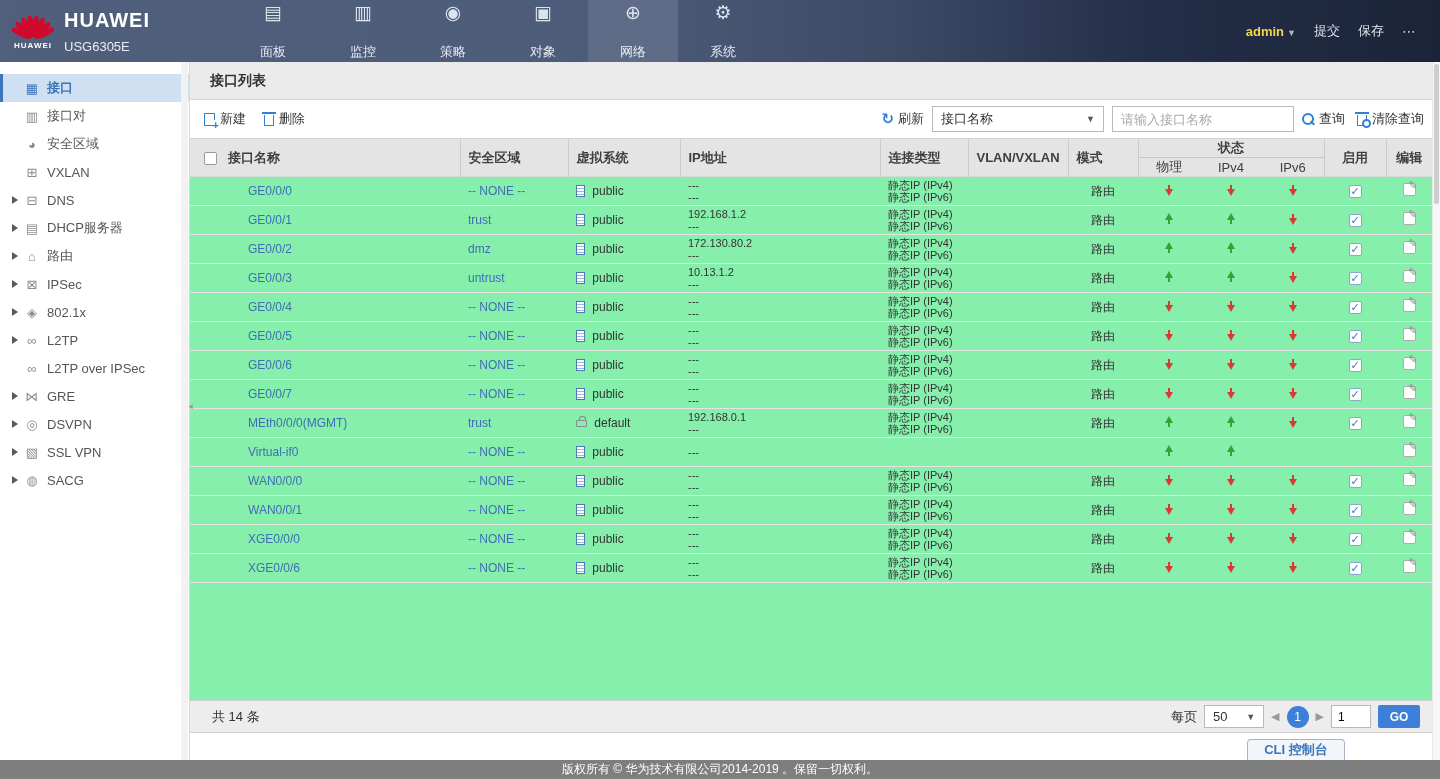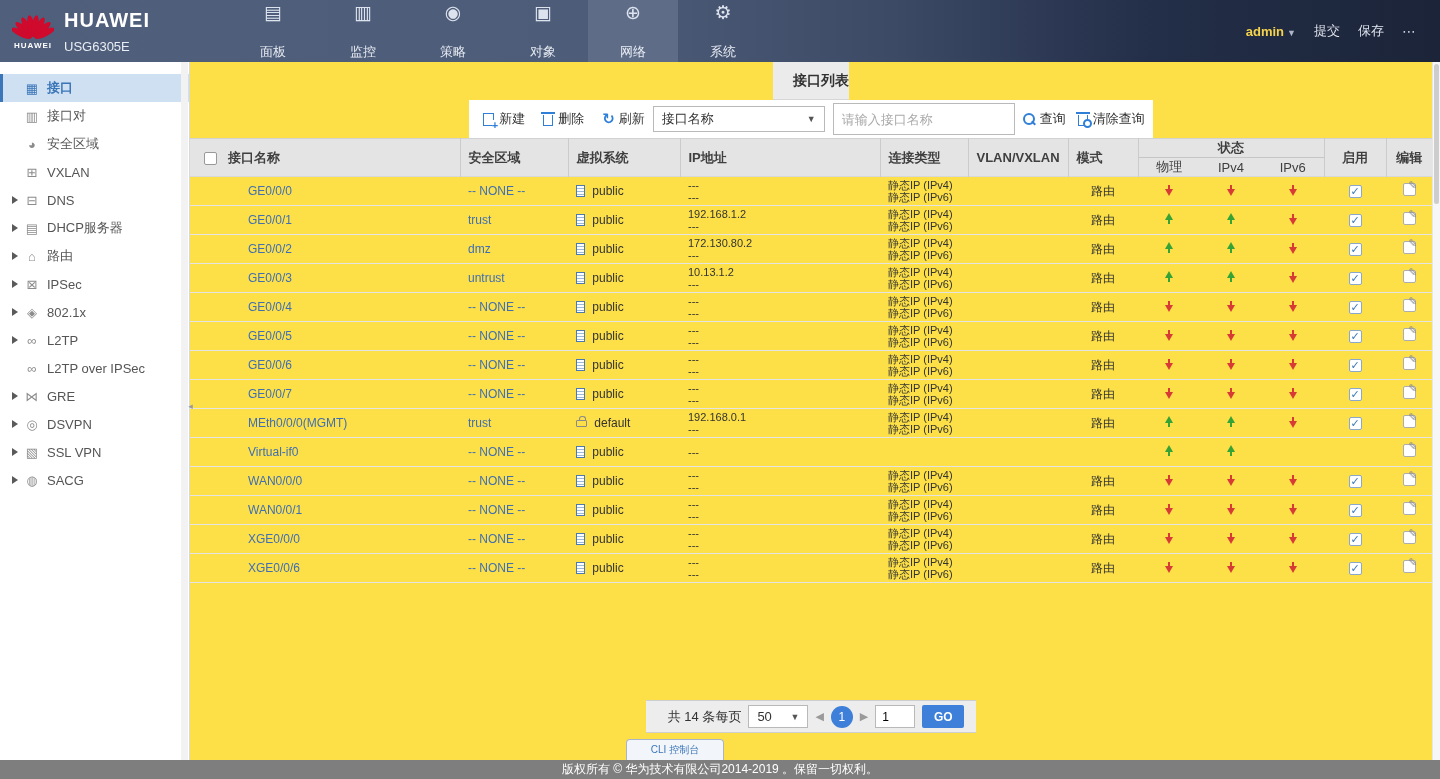--- a/index.html
+++ b/index.html
@@ -35,33 +35,33 @@
   .side-label { color:#555; font-size:13px; margin-left:5px; white-space:nowrap; }
   .side-item.active { background:#cfe0f3; }
   .side-item.active::before { content:""; position:absolute; left:0; top:0; bottom:0; width:3px; background:#3b76b8; }
   .side-item.active .side-label { color:#3b76b8; font-weight:bold; }
   .side-item.active .side-ic { color:#3b76b8; }
   .side-scroll { position:absolute; right:1px; top:0; bottom:0; width:7px; background:#f2f2f2; }
   .collapse-handle { position:absolute; right:-6px; top:330px; width:9px; height:28px; display:flex; align-items:center; justify-content:center;
     color:#9a9a9a; font-size:9px; z-index:5; cursor:pointer; }
 
   
-  .main { position:absolute; top:62px; left:190px; right:8px; bottom:19px; background:#fde047; display:flex; flex-direction:column;align-items:center; }
+  .main { position:absolute; top:62px; left:190px; right:8px; bottom:19px; background:#86efac; display:flex; flex-direction:column; }
   .title-bar { height:38px; background:#ebebeb; border-bottom:1px solid #d6d6d6; display:flex; align-items:center; padding-left:20px; }
   .page-title { font-size:14px; font-weight:bold; color:#333; }
 
   .toolbar { height:38px; background:#fff; display:flex; align-items:center; padding:0 8px 0 14px; }
   .tb-btn { display:flex; align-items:center; gap:5px; color:#333; font-size:13px; cursor:pointer; margin-right:18px; }
   .toolbar-right { margin-left:auto; display:flex; align-items:center; gap:8px; }
   .refresh-btn { display:flex; align-items:center; gap:4px; color:#333; font-size:13px; cursor:pointer; }
   .ic-refresh { color:#2f7ed8; font-size:15px; font-weight:bold; line-height:14px; }
   .sel { height:26px; border:1px solid #b9b9b9; background:#fff; display:flex; align-items:center; font-size:13px; color:#333; padding:0 8px; cursor:pointer; }
   .sel .caret { margin-left:auto; color:#555; font-size:9px; }
   .sel-filter { width:172px; }
-  .search-input { width:182px; height:32px; border:1px solid #b9b9b9; font-size:13px; padding:0 8px; color:#333; font-family:inherit; }
+  .search-input { width:182px; height:26px; border:1px solid #b9b9b9; font-size:13px; padding:0 8px; color:#333; font-family:inherit; }
   .search-input::placeholder { color:#aaa; }
   .ic-search { display:inline-block; position:relative; width:12px; height:12px; }
   .ic-search::before { content:""; position:absolute; top:0; left:0; width:8px; height:8px; border:2px solid #2f7ed8; border-radius:50%; }
   .ic-search::after { content:""; position:absolute; width:5px; height:2px; background:#2f7ed8; transform:rotate(45deg); right:-1px; bottom:1px; }
   .ic-new { display:inline-block; position:relative; width:11px; height:13px; border:1px solid #2f7ed8; background:#fff; }
   .ic-new::after { content:"+"; position:absolute; right:-5px; bottom:-6px; color:#2f7ed8; font-weight:bold; font-size:11px; background:#fff; line-height:1; }
   .ic-trash { display:inline-block; position:relative; width:10px; height:11px; border:1px solid #2f7ed8; border-top:none; margin-top:3px; }
   .ic-trash::before { content:""; position:absolute; top:-3px; left:-3px; right:-3px; height:2px; background:#2f7ed8; }
   .ic-clear { display:inline-block; position:relative; width:10px; height:11px; border:1px solid #2f7ed8; border-top:none; margin-top:3px; }
   .ic-clear::before { content:""; position:absolute; top:-3px; left:-3px; right:-3px; height:2px; background:#2f7ed8; }
@@ -114,21 +114,21 @@
   .pg-arrow { color:#9a9a9a; font-size:11px; cursor:pointer; }
   .pg-current { width:22px; height:22px; border-radius:50%; background:#3d7fd9; color:#fff; font-size:12px;
     display:flex; align-items:center; justify-content:center; cursor:pointer; }
   .goto-input { width:40px; height:23px; border:1px solid #b9b9b9; font-size:12px; padding:0 6px; font-family:inherit; }
   .go-btn { width:42px; height:23px; background:#3d7fd9; color:#fff; font-size:12px; font-weight:bold; border:none;
     border-radius:2px; cursor:pointer; font-family:inherit; }
 
   .bottom-strip { height:27px; background:#fff; position:relative; }
   .cli-tab { position:absolute; right:87px; bottom:0; width:98px; height:21px; background:#f2f5fa;
     border:1px solid #aab4c8; border-bottom:none; border-radius:4px 4px 0 0; display:flex; align-items:center; justify-content:center; cursor:pointer; }
-  .cli-tab span { color:#3b76b8; font-size:10px; font-weight:normal; }
+  .cli-tab span { color:#3b76b8; font-size:13px; font-weight:bold; }
 
   .copyright { position:absolute; left:0; bottom:0; width:1440px; height:19px; background:#7e7e7e;
     display:flex; align-items:center; justify-content:center; }
   .copyright span { color:#fff; font-size:12px; }
 
   .vscroll { position:absolute; right:0; top:62px; width:8px; bottom:19px; background:#f7f7f7; border-left:1px solid #e6e6e6; }
   .vscroll .thumb { position:absolute; top:2px; left:1px; width:5px; height:140px; background:#cdcdcd; border-radius:3px; }
 </style>
 </head>
 <body>

